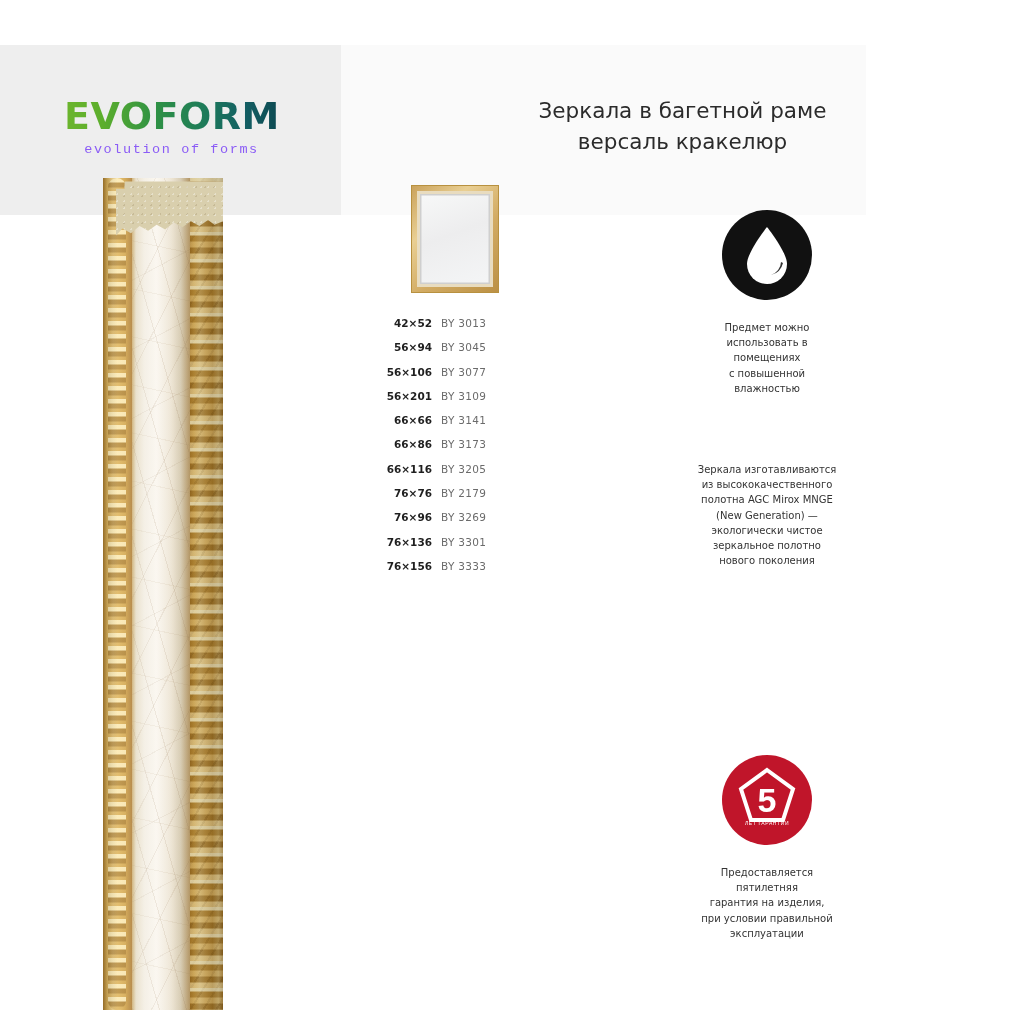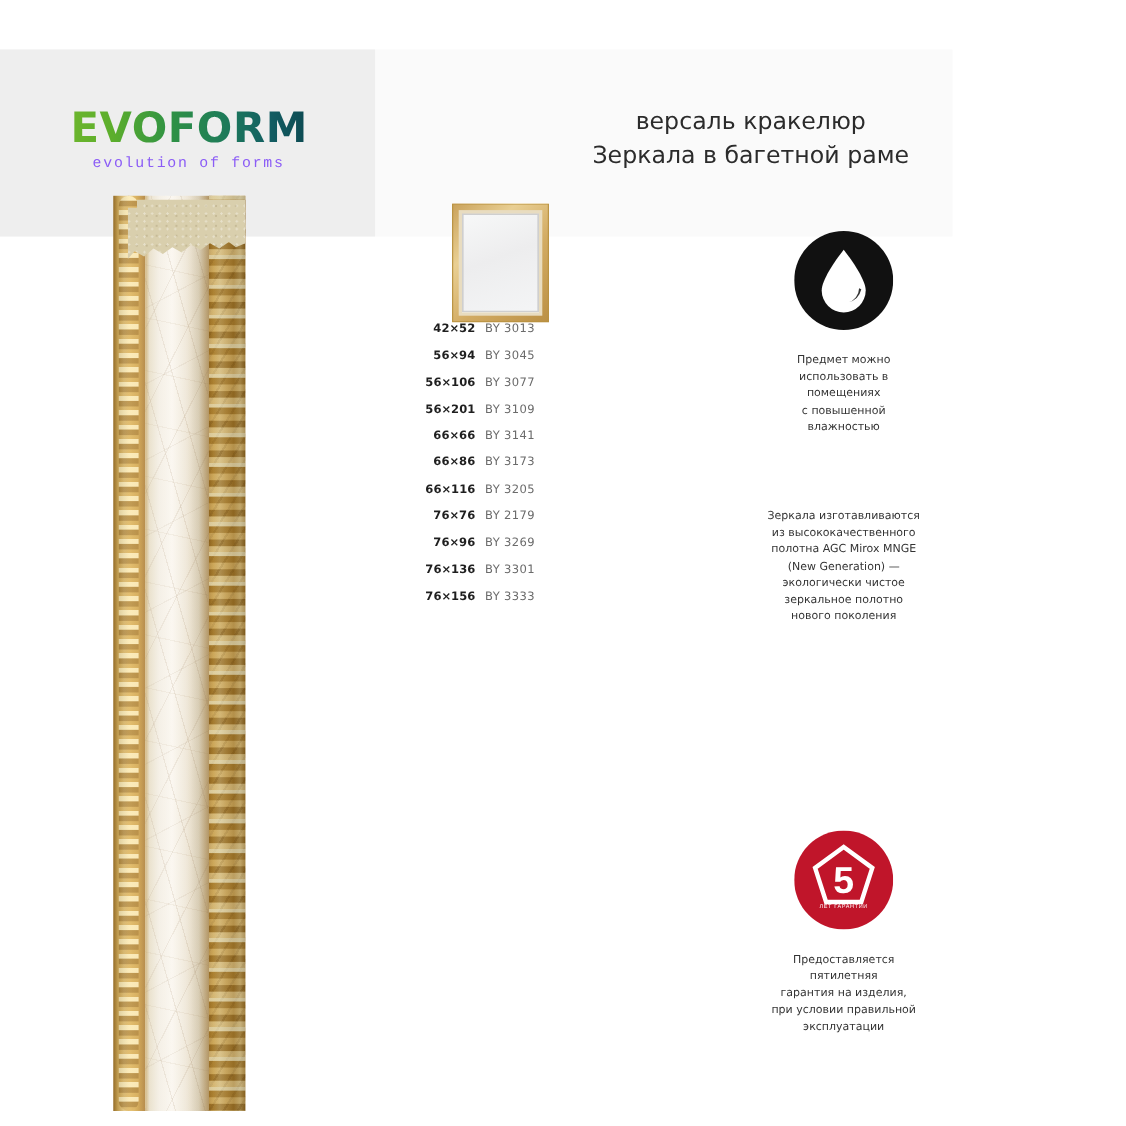--- a/index.html
+++ b/index.html
@@ -106,21 +106,21 @@
     background:linear-gradient(135deg,#c9a15a,#e9cf93 30%,#d2ab63 60%,#bb9044);
     padding:9px;box-sizing:border-box;
     box-shadow:0 0 0 1px #b8913f inset;
   }
   .mirror-inner{
     width:100%;height:100%;
     background:linear-gradient(160deg,#f7f8f8 0%,#ededee 45%,#f4f5f6 100%);
     box-shadow:0 0 0 1.5px #cfcfcf inset, 0 0 0 3px #e8dcc0;
   }
 
-  .size-table{width:150px;}
+  .size-table{margin-top:24px;width:150px;}
   .size-row{display:flex;align-items:baseline;height:24.3px;}
   .size-dim{
     width:52px;text-align:right;padding-right:9px;
     font-family:"DejaVu Sans",sans-serif;
     font-size:10.5px;font-weight:bold;color:#1f1f1f;white-space:nowrap;
   }
   .size-code{
     font-family:"DejaVu Sans",sans-serif;
     font-size:10.5px;color:#6b6b6b;white-space:nowrap;letter-spacing:.3px;
   }
@@ -146,22 +146,22 @@
 
   <div class="header">
     <div class="header-left"></div>
 
     <div class="logo">
       <span class="logo-word">EVOFORM</span>
       <span class="logo-tagline">evolution of forms</span>
     </div>
 
     <div class="header-title">
+      <div>Зеркала в багетной раме</div>
       <div>версаль кракелюр</div>
-      <div>Зеркала в багетной раме</div>
     </div>
   </div>
 
   <div class="moulding">
     <div class="m-band m-bead">
       <div class="m-bead-dots"></div>
     </div>
     <div class="m-band m-center">
       <div class="m-crackle"></div>
     </div>

